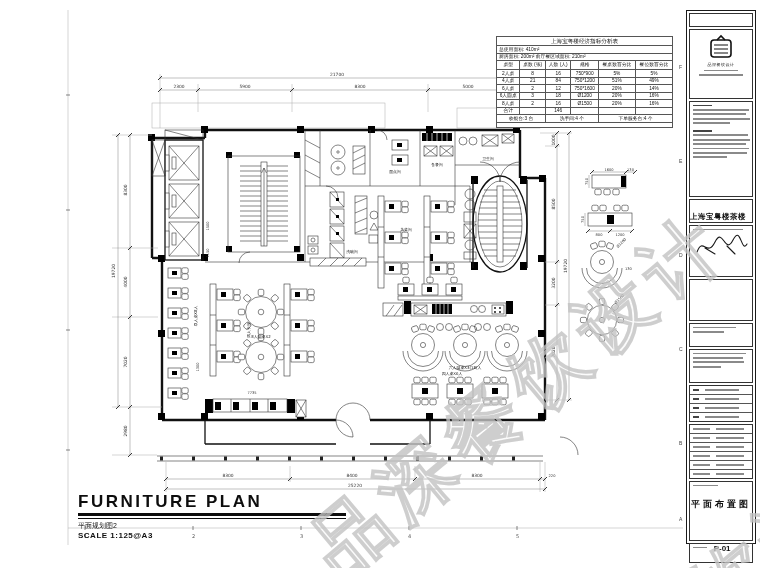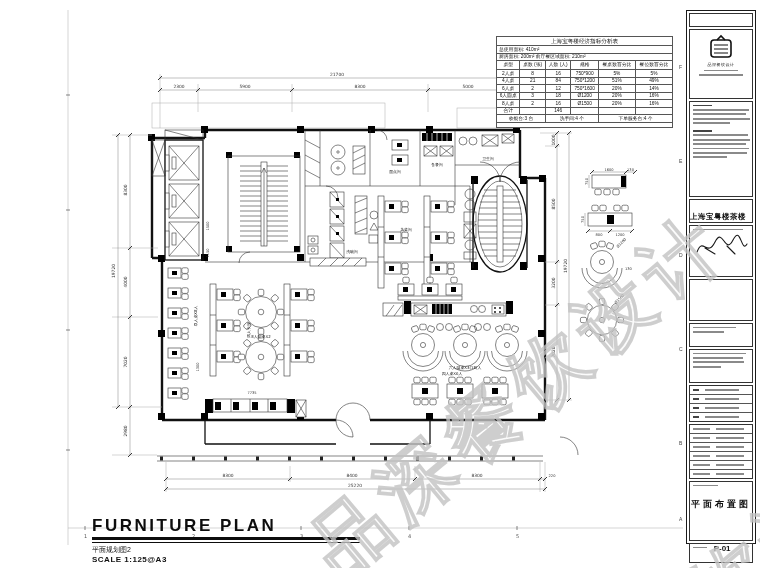--- a/index.html
+++ b/index.html
@@ -41,21 +41,21 @@
   .tb-name{font-size:7.5px;font-weight:bold;text-align:left;letter-spacing:.5px;margin-top:12px;}
   .tb-dt{font-size:9px;letter-spacing:3px;text-align:center;margin-top:12px;font-weight:bold;}
   .tb-no{font-size:8px;font-weight:bold;display:inline-block;vertical-align:middle;margin-left:4px;}
   .tb-brand{font-size:4px;text-align:center;margin-top:2px;letter-spacing:.5px;color:#222;}
   .tb-row{display:flex;align-items:center;border-top:.6px solid #555;height:8px;}
   .tb-row:first-child{border-top:none;}
   .tb-row .bar{flex:none;margin-top:0;}
   .rowletter{font-size:5px;color:#444;position:absolute;left:679px;}
 
   
-  .fpt{left:92px;top:492px;width:268px;margin-top:24px;}
+  .fpt{left:78px;top:492px;width:268px;}
   .fpt-en{font-size:17px;font-weight:bold;letter-spacing:2.5px;color:#0d0d0d;
           display:block;border-bottom:3px solid #0d0d0d;padding-bottom:1px;
           font-family:"Liberation Sans",sans-serif;}
   .fpt-wrap{border-bottom:1px solid #0d0d0d;padding-bottom:1.5px;}
   .fpt-sub{display:flex;justify-content:space-between;margin-top:2px;flex-direction:column;}
   .fpt-zh{font-size:7px;}
   .fpt-sc{font-size:8px;letter-spacing:.5px;font-weight:bold;}
 
   .wm-layer{left:0;top:0;pointer-events:none;z-index:9;}
 </style>

